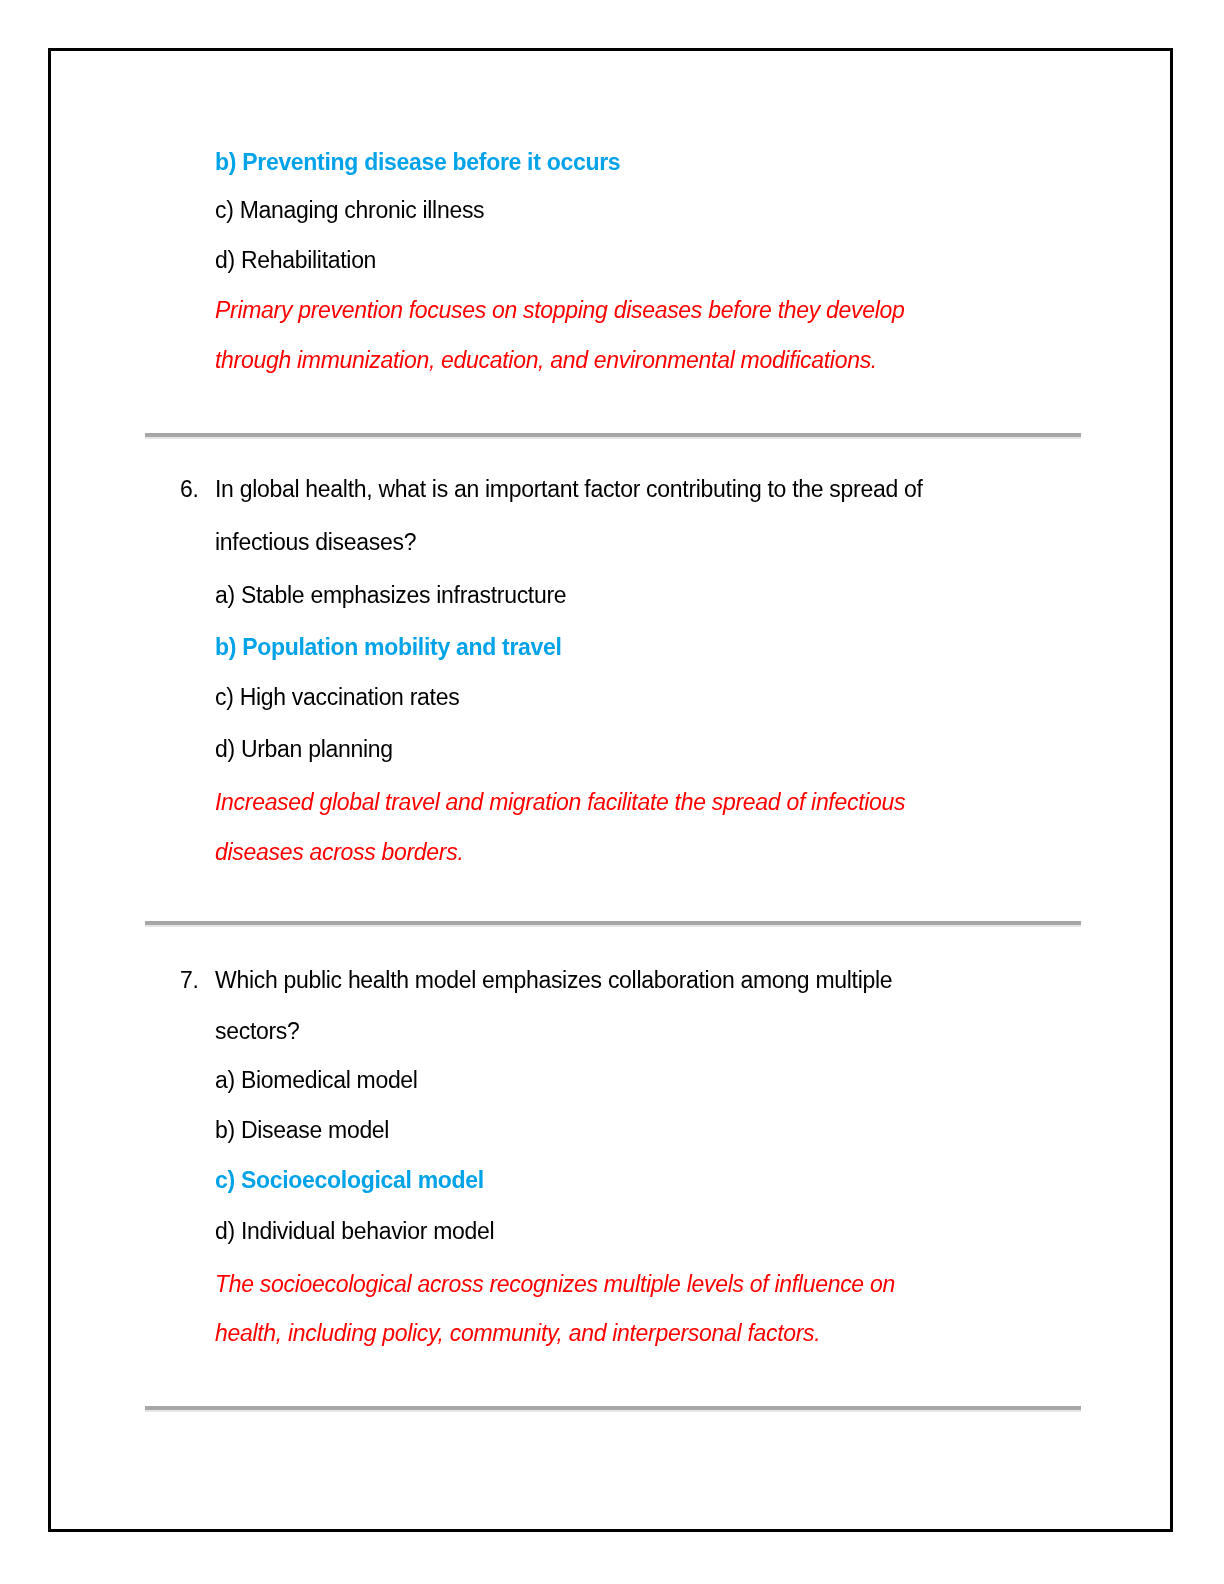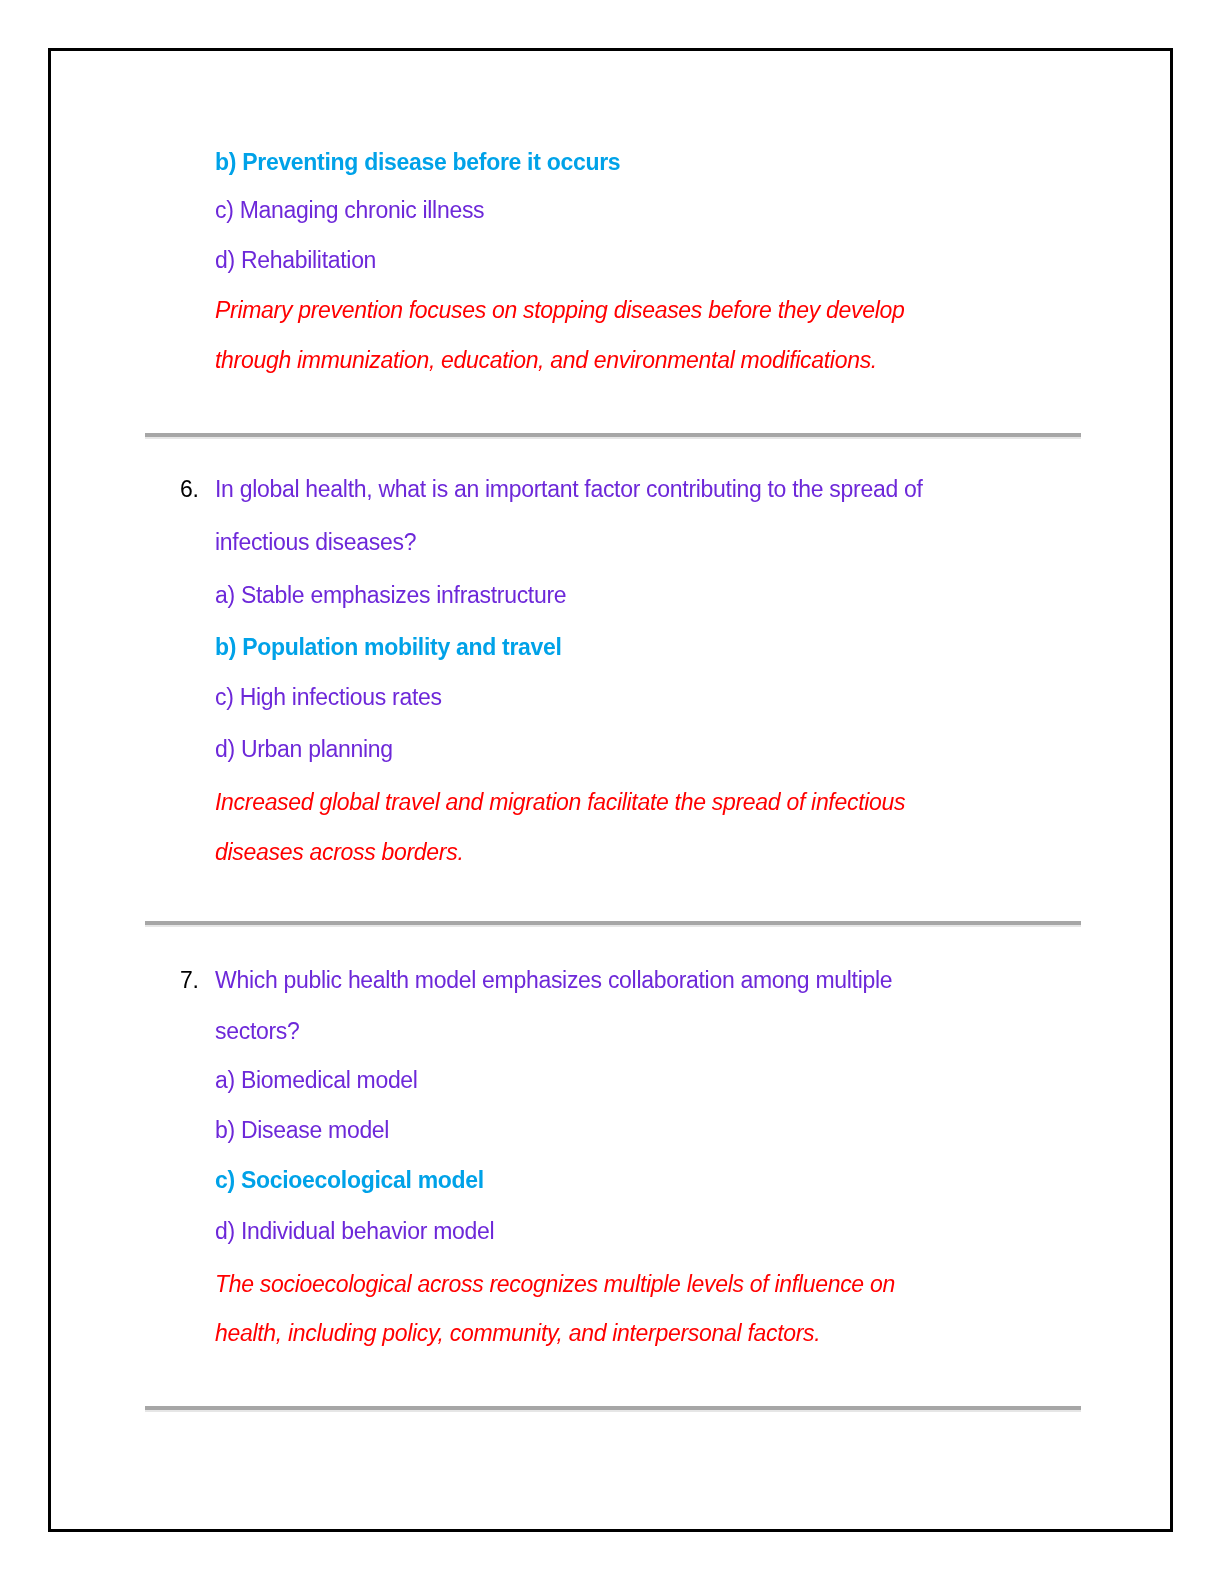--- a/index.html
+++ b/index.html
@@ -20,21 +20,21 @@
     border: 3px solid #000000;
     box-sizing: border-box;
     background: #ffffff;
   }
   .tline {
     position: absolute;
     left: 215px;
     font-size: 23px;
     letter-spacing: -0.3px;
     line-height: 30px;
-    color: #6d28d9;
+    color: #000000;
     white-space: nowrap;
   }
   .qnum {
     position: absolute;
     left: 180px;
     font-size: 23px;
     letter-spacing: -0.3px;
     line-height: 30px;
     color: #000000;
     white-space: nowrap;
@@ -69,21 +69,21 @@
 <div class="tline explanation" style="top:295px">Primary prevention focuses on stopping diseases before they develop</div>
 <div class="tline explanation" style="top:345px">through immunization, education, and environmental modifications.</div>
 
 <div class="divider" style="top:433px"></div>
 
 <div class="qnum" style="top:474px">6.</div>
 <div class="tline" style="top:474px">In global health, what is an important factor contributing to the spread of</div>
 <div class="tline" style="top:527px">infectious diseases?</div>
 <div class="tline" style="top:580px">a) Stable emphasizes infrastructure</div>
 <div class="tline correct" style="top:632px">b) Population mobility and travel</div>
-<div class="tline" style="top:682px">c) High infectious rates</div>
+<div class="tline" style="top:682px">c) High vaccination rates</div>
 <div class="tline" style="top:734px">d) Urban planning</div>
 <div class="tline explanation" style="top:787px">Increased global travel and migration facilitate the spread of infectious</div>
 <div class="tline explanation" style="top:837px">diseases across borders.</div>
 
 <div class="divider" style="top:921px"></div>
 
 <div class="qnum" style="top:965px">7.</div>
 <div class="tline" style="top:965px">Which public health model emphasizes collaboration among multiple</div>
 <div class="tline" style="top:1016px">sectors?</div>
 <div class="tline" style="top:1065px">a) Biomedical model</div>

